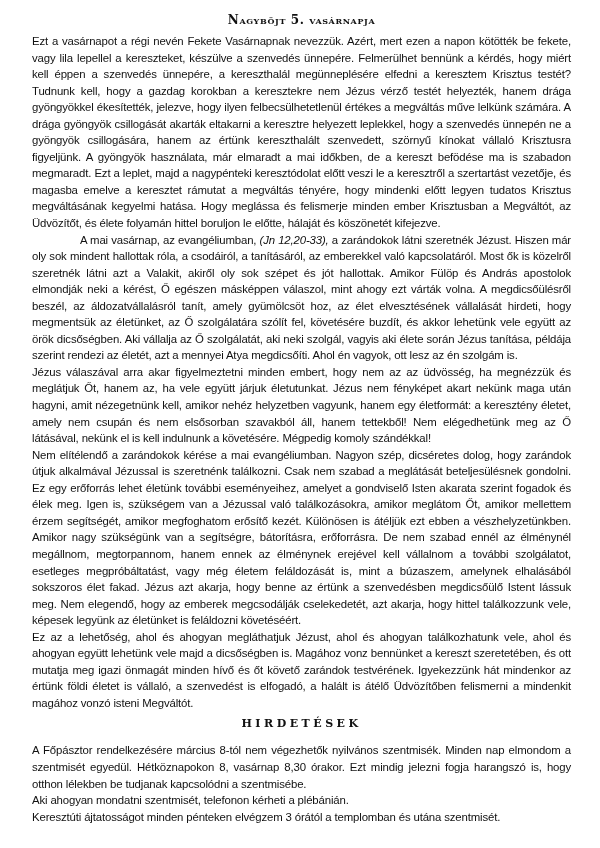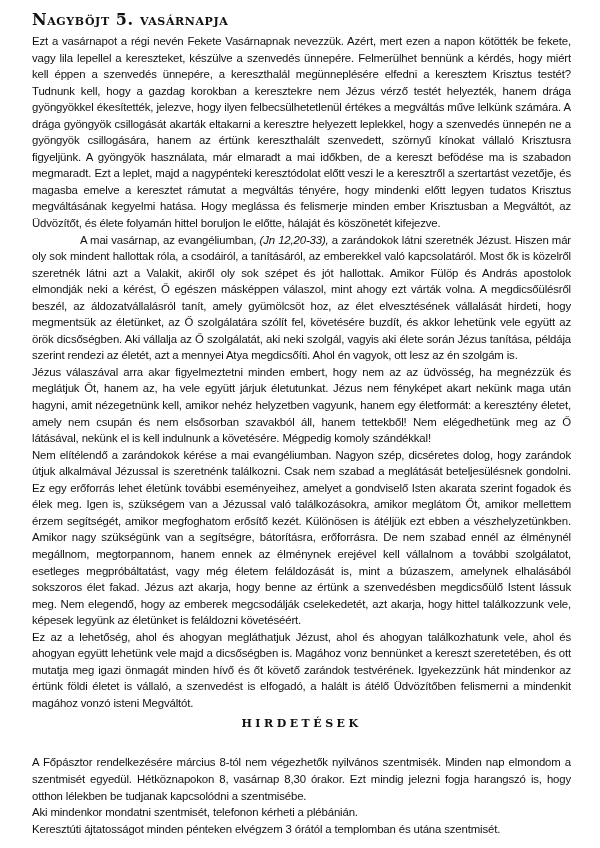--- a/index.html
+++ b/index.html
@@ -4,29 +4,29 @@
 <style>
   html, body { margin: 0; padding: 0; background: #ffffff; }
   body { width: 600px; height: 848px; overflow: hidden; position: relative; }
   .page {
     position: absolute; left: 32px; top: 9px; width: 539px;
     font-family: "Liberation Sans", sans-serif;
     font-size: 11.4px; line-height: 16.55px; color: #111;
     letter-spacing: -0.15px;
   }
   .title {
-    font-family: "DejaVu Serif", serif; font-weight: bold;
-    font-size: 16px; letter-spacing: 0.6px; line-height: 22px; height: 24px;
+    text-align: center; font-family: "DejaVu Serif", serif; font-weight: bold;
+    font-size: 12px; letter-spacing: 0.6px; line-height: 22px; height: 24px;
     font-variant: small-caps; color: #111;
   }
   .para { text-align: justify; margin: 0; }
   .para.indent { text-indent: 48px; }
   .section-head {
     text-align: center; font-family: "DejaVu Serif", serif; font-weight: bold;
-    font-size: 11px; letter-spacing: 3.5px; line-height: 20px; margin: 3px 0 20px 0;
+    font-size: 11px; letter-spacing: 3.5px; line-height: 20px; margin: 3px 0 8px 0;
   }
   .ann { margin: 0; text-align: justify; }
   .ann.left { text-align: left; }
   .ann b { font-weight: normal; }
   i { font-style: italic; }
 </style>
 </head>
 <body>
 
 <div class="page">
@@ -37,17 +37,17 @@
     <p class="para indent"><span>A mai vasárnap, az evangéliumban, </span><i>(Jn 12,20-33),</i><span> a zarándokok látni szeretnék Jézust. Hiszen már oly sok mindent hallottak róla, a csodáiról, a tanításáról, az emberekkel való kapcsolatáról. Most ők is közelről szeretnék látni azt a Valakit, akiről oly sok szépet és jót hallottak. Amikor Fülöp és András apostolok elmondják neki a kérést, Ő egészen másképpen válaszol, mint ahogy ezt várták volna. A megdicsőülésről beszél, az áldozatvállalásról tanít, amely gyümölcsöt hoz, az élet elvesztésének vállalását hirdeti, hogy megmentsük az életünket, az Ő szolgálatára szólít fel, követésére buzdít, és akkor lehetünk vele együtt az örök dicsőségben. Aki vállalja az Ő szolgálatát, aki neki szolgál, vagyis aki élete során Jézus tanítása, példája szerint rendezi az életét, azt a mennyei Atya megdicsőíti. Ahol én vagyok, ott lesz az én szolgám is.</span></p>
     <p class="para">Jézus válaszával arra akar figyelmeztetni minden embert, hogy nem az az üdvösség, ha megnézzük és meglátjuk Őt, hanem az, ha vele együtt járjuk életutunkat. Jézus nem fényképet akart nekünk maga után hagyni, amit nézegetnünk kell, amikor nehéz helyzetben vagyunk, hanem egy életformát: a keresztény életet, amely nem csupán és nem elsősorban szavakból áll, hanem tettekből! Nem elégedhetünk meg az Ő látásával, nekünk el is kell indulnunk a követésére. Mégpedig komoly szándékkal!</p>
     <p class="para">Nem elítélendő a zarándokok kérése a mai evangéliumban. Nagyon szép, dicséretes dolog, hogy zarándok útjuk alkalmával Jézussal is szeretnénk találkozni. Csak nem szabad a meglátását beteljesülésnek gondolni. Ez egy erőforrás lehet életünk további eseményeihez, amelyet a gondviselő Isten akarata szerint fogadok és élek meg. Igen is, szükségem van a Jézussal való találkozásokra, amikor meglátom Őt, amikor mellettem érzem segítségét, amikor megfoghatom erősítő kezét. Különösen is átéljük ezt ebben a vészhelyzetünkben. Amikor nagy szükségünk van a segítségre, bátorításra, erőforrásra. De nem szabad ennél az élménynél megállnom, megtorpannom, hanem ennek az élménynek erejével kell vállalnom a további szolgálatot, esetleges megpróbáltatást, vagy még életem feláldozását is, mint a búzaszem, amelynek elhalásából sokszoros élet fakad. Jézus azt akarja, hogy benne az értünk a szenvedésben megdicsőülő Istent lássuk meg. Nem elegendő, hogy az emberek megcsodálják cselekedetét, azt akarja, hogy hittel találkozzunk vele, képesek legyünk az életünket is feláldozni követéséért.</p>
     <p class="para">Ez az a lehetőség, ahol és ahogyan megláthatjuk Jézust, ahol és ahogyan találkozhatunk vele, ahol és ahogyan együtt lehetünk vele majd a dicsőségben is. Magához vonz bennünket a kereszt szeretetében, és ott mutatja meg igazi önmagát minden hívő és őt követő zarándok testvérének. Igyekezzünk hát mindenkor az értünk földi életet is vállaló, a szenvedést is elfogadó, a halált is átélő Üdvözítőben felismerni a mindenkit magához vonzó isteni Megváltót.</p>
   </div>
 
   <div class="section-head">HIRDETÉSEK</div>
 
   <div>
     <p class="ann"><span>A </span><b>Főpásztor rendelkezésére</b><span> március 8-tól nem végezhetők nyilvános szentmisék. Minden nap elmondom a szentmisét egyedül. Hétköznapokon 8, vasárnap 8,30 órakor. Ezt mindig jelezni fogja harangszó is, hogy otthon lélekben be tudjanak kapcsolódni a szentmisébe.</span></p>
-    <p class="ann left">Aki mindenkor mondatni szentmisét, telefonon kérheti a plébánián.</p>
+    <p class="ann left">Aki ahogyan mondatni szentmisét, telefonon kérheti a plébánián.</p>
     <p class="ann left">Keresztúti ájtatosságot minden pénteken elvégzem 3 órától a templomban és utána szentmisét.</p>
 
   </div>
 </div>
 
 </body></html>

